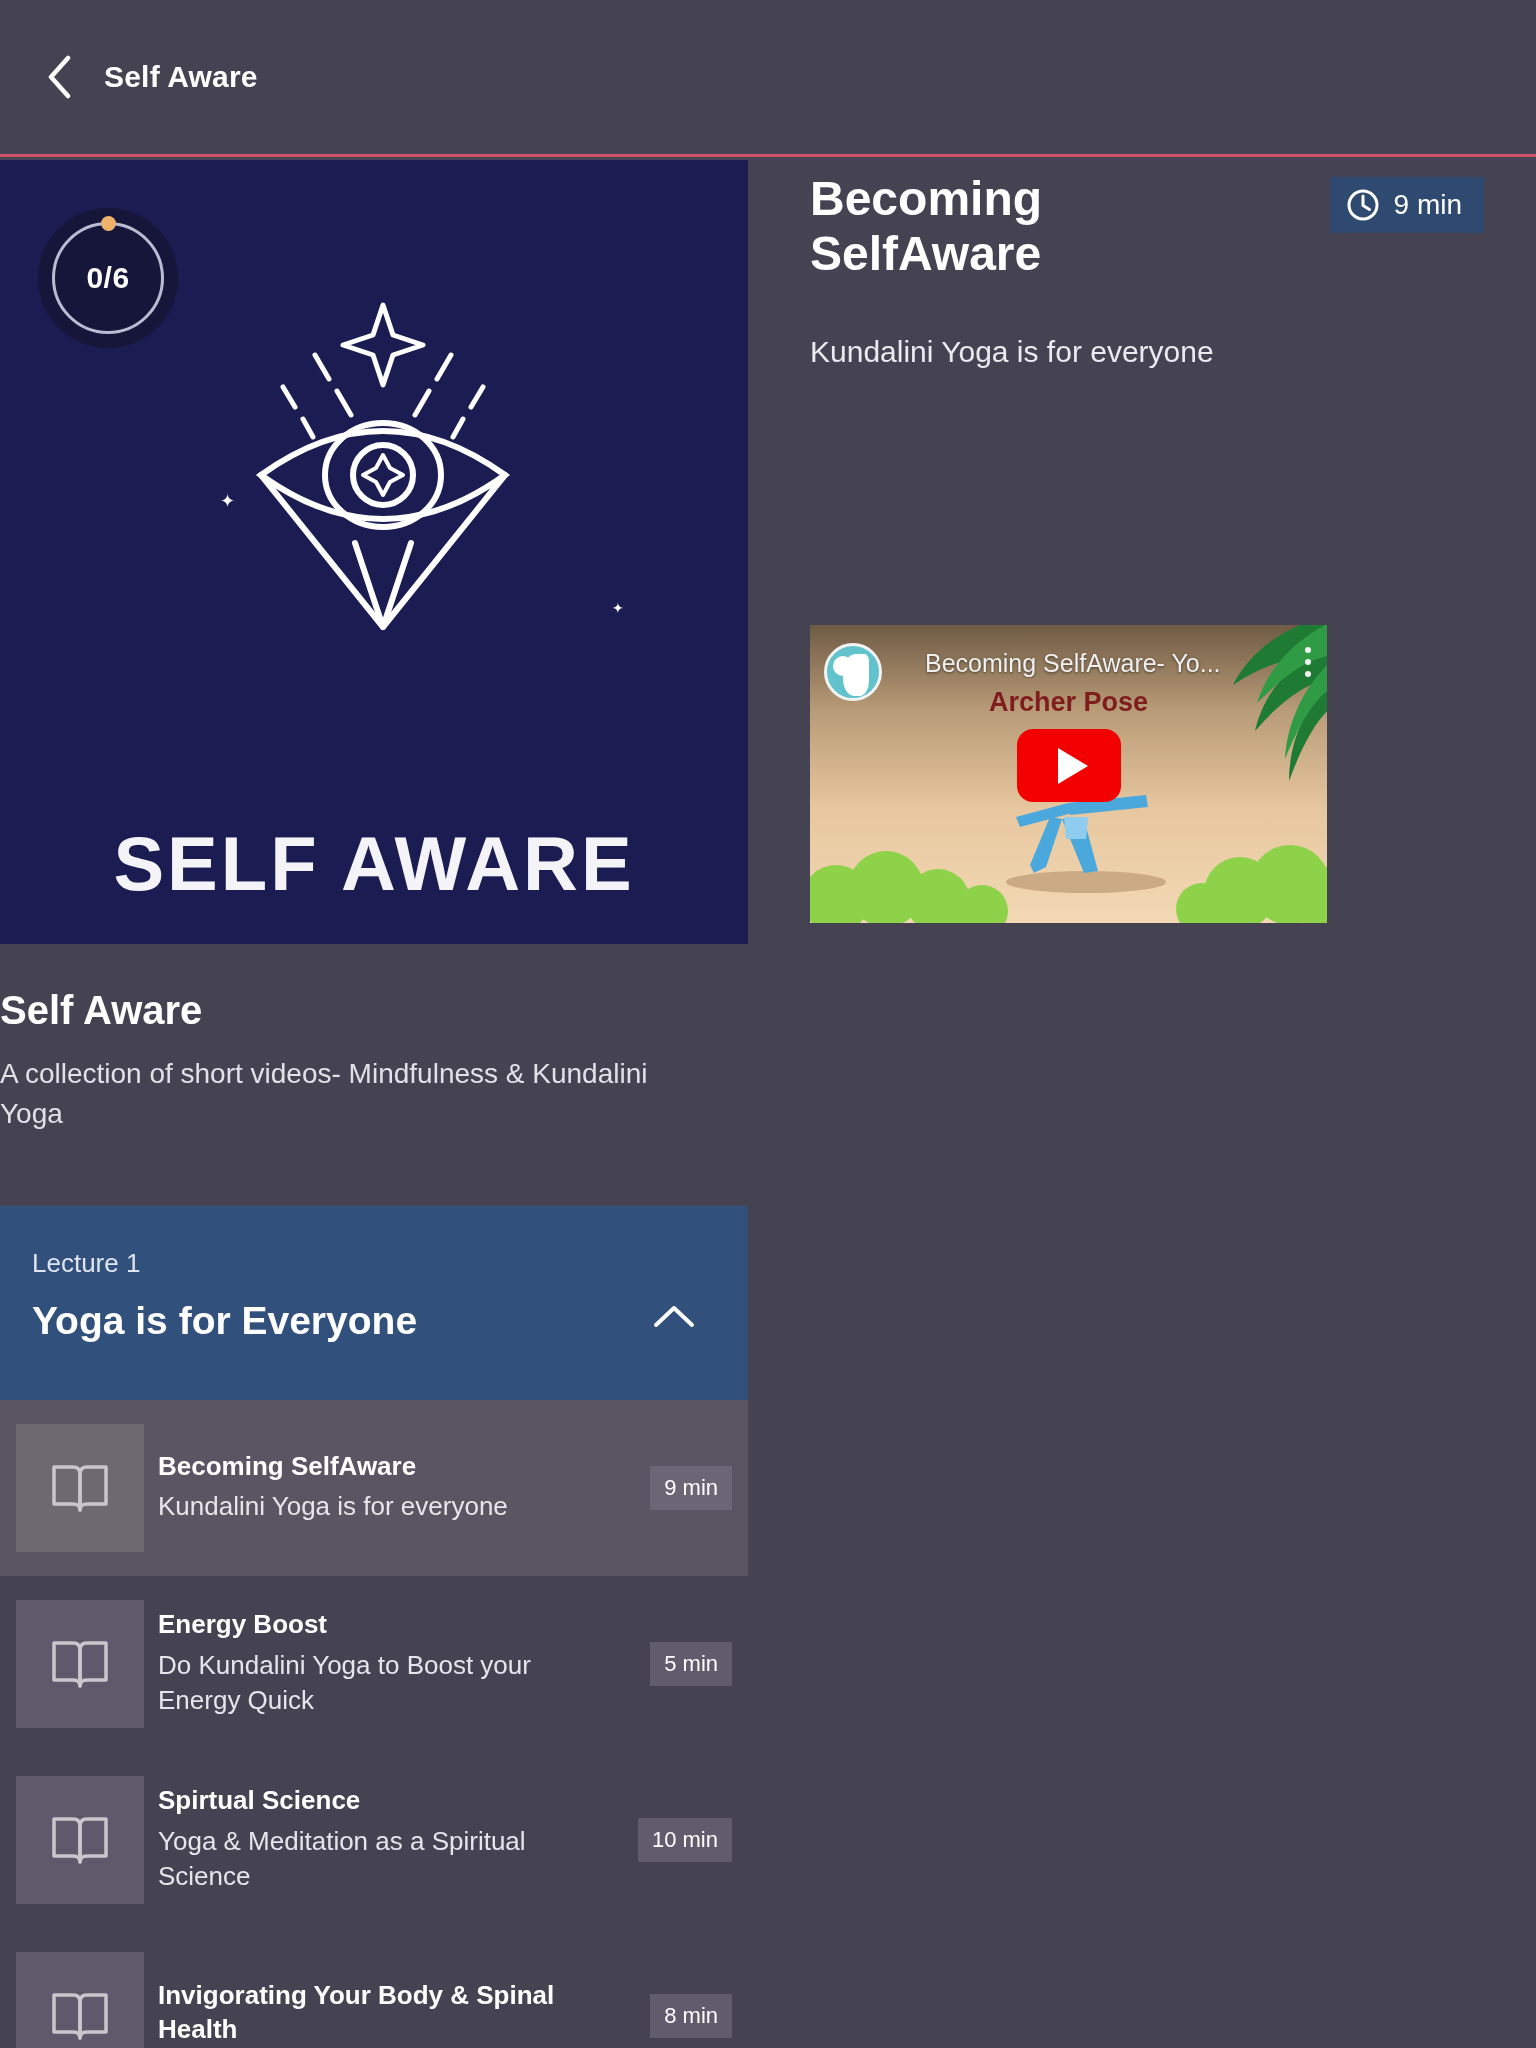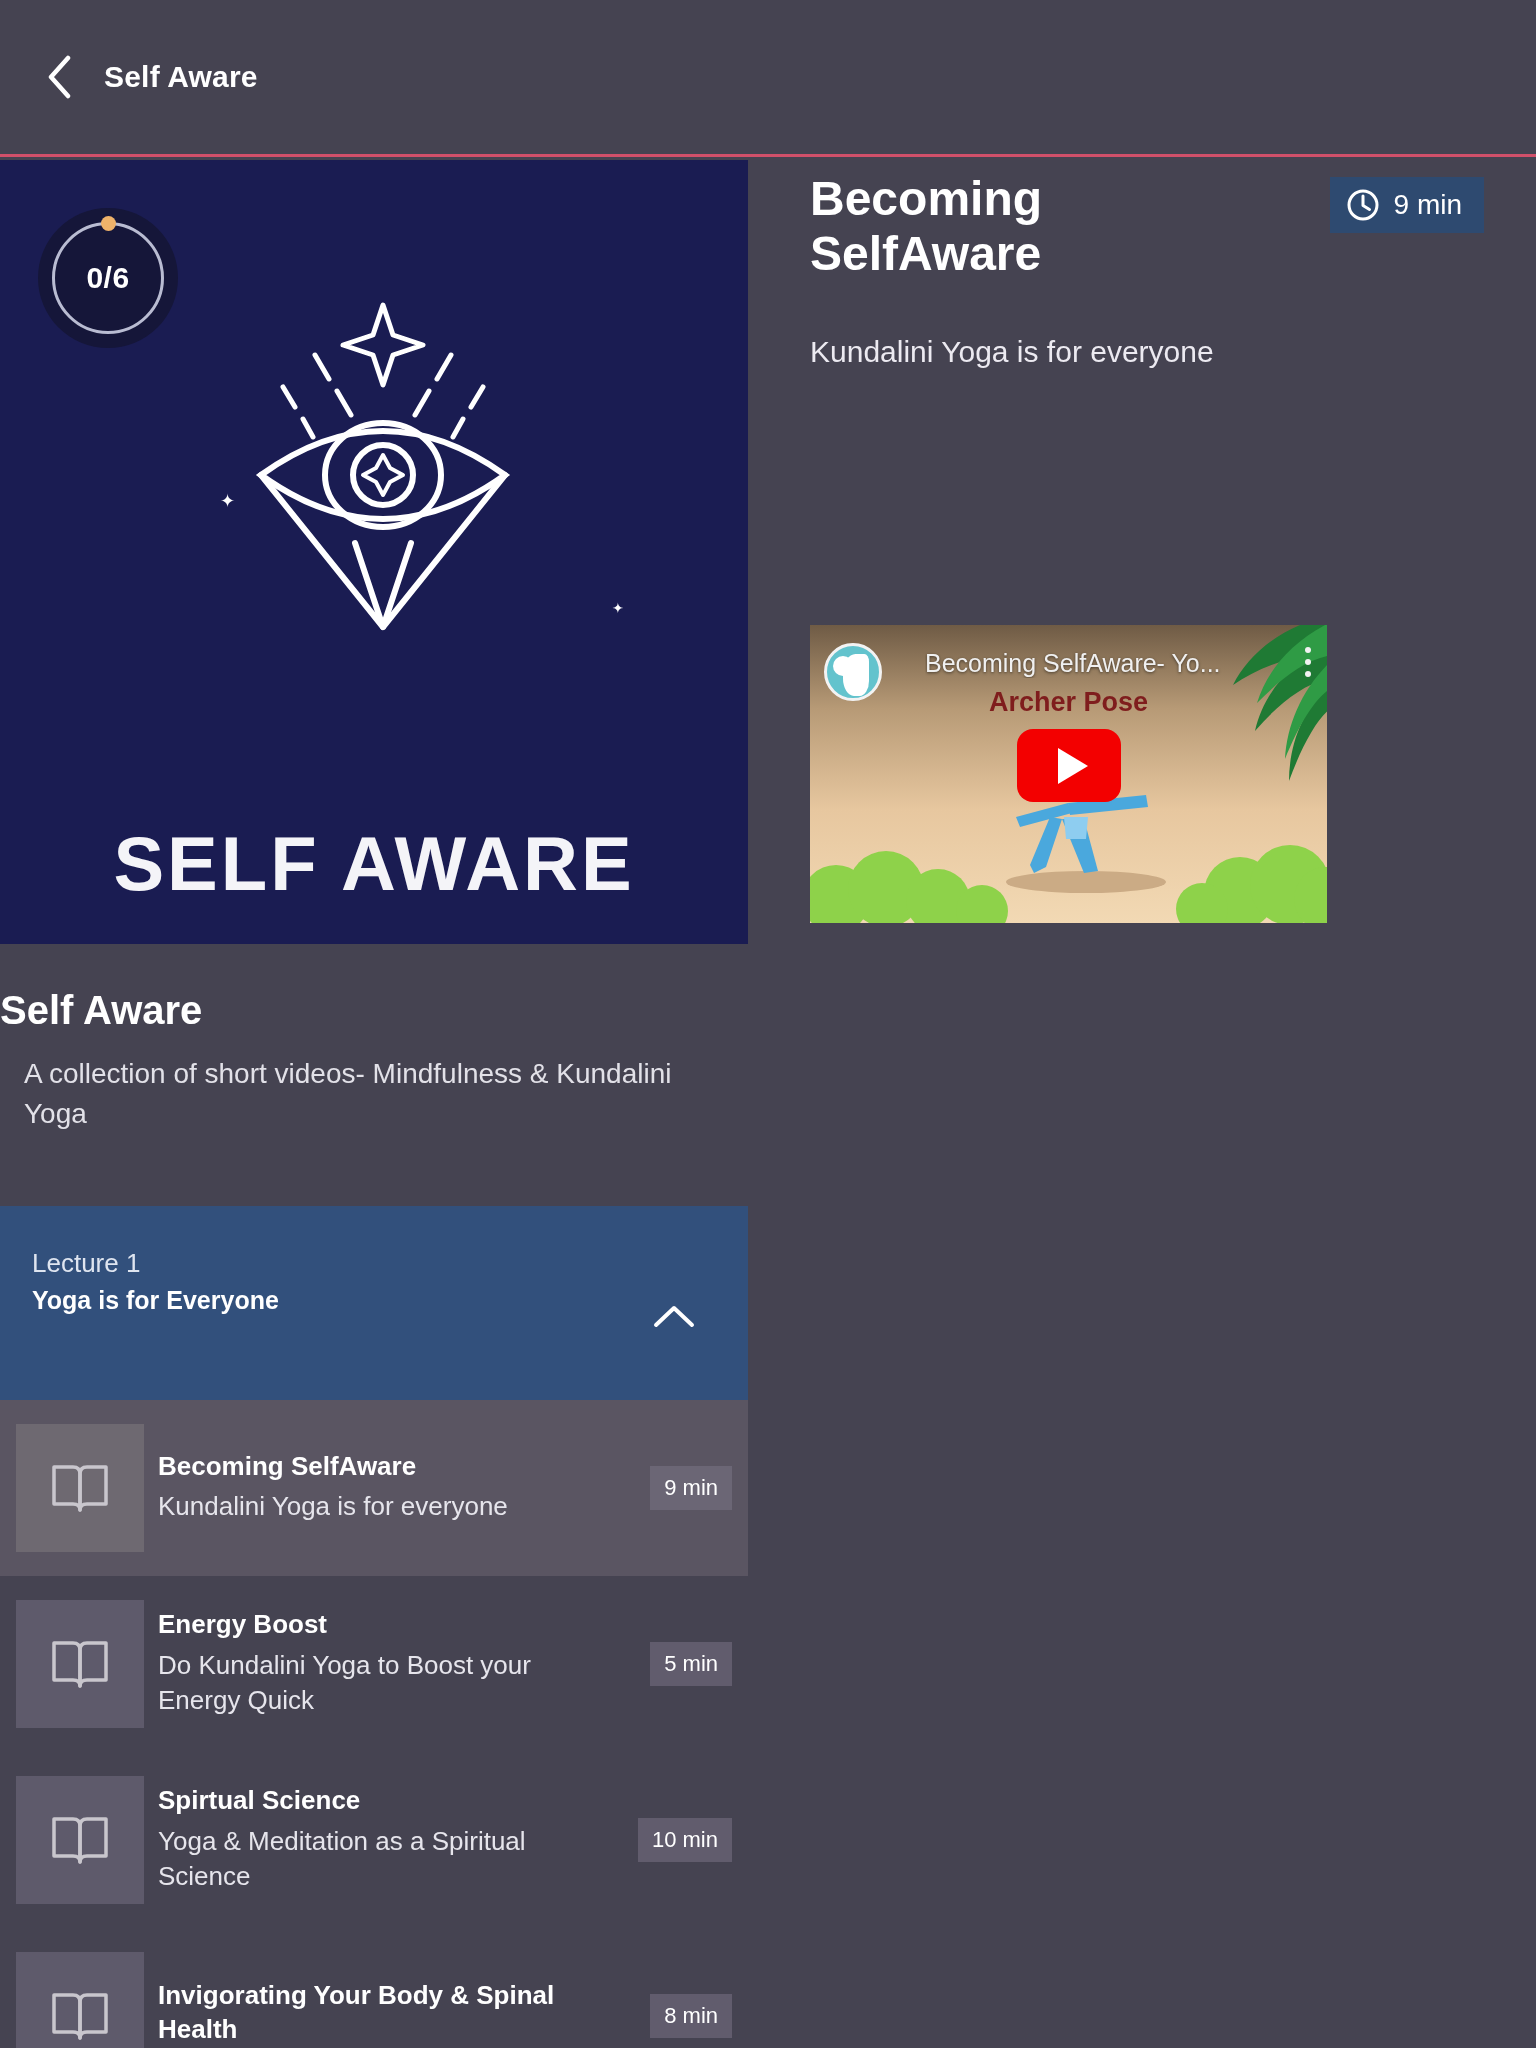--- a/index.html
+++ b/index.html
@@ -65,30 +65,29 @@
   .s1{ left:220px; top:330px; font-size:18px; }
   .s2{ left:612px; top:440px; font-size:14px; }
 
   .course-head{ padding:44px 0 0 0; }
   .course-title{
     color:#ffffff; font-size:40px; font-weight:bold; line-height:1.1;
   }
   .course-desc{
     margin-top:22px; color:#e2e1e8; font-size:28px; line-height:1.42;
     max-width:700px;
-    padding-left:24px;
   }
 
   .lecture-head{
     margin-top:72px; width:748px; height:194px;
     background:#32507c; padding:42px 0 0 32px; position:relative;
     cursor:pointer;
   }
   .lecture-kicker{ color:#dfe5f0; font-size:26px; }
-  .lecture-name{ color:#ffffff; font-size:25px; font-weight:bold; margin-top:7px; }
+  .lecture-name{ color:#ffffff; font-size:39px; font-weight:bold; margin-top:20px; }
   .chev-up{ position:absolute; right:52px; top:96px; }
 
   .lesson{
     position:relative; width:748px; display:flex; align-items:center;
     padding:24px 0; cursor:pointer;
   }
   .lesson.active{ background:#5a5562; }
   .lesson-thumb{
     flex:0 0 auto; width:128px; height:128px; margin:0 14px 0 16px;
     background:#6e6971; display:flex; align-items:center; justify-content:center;

